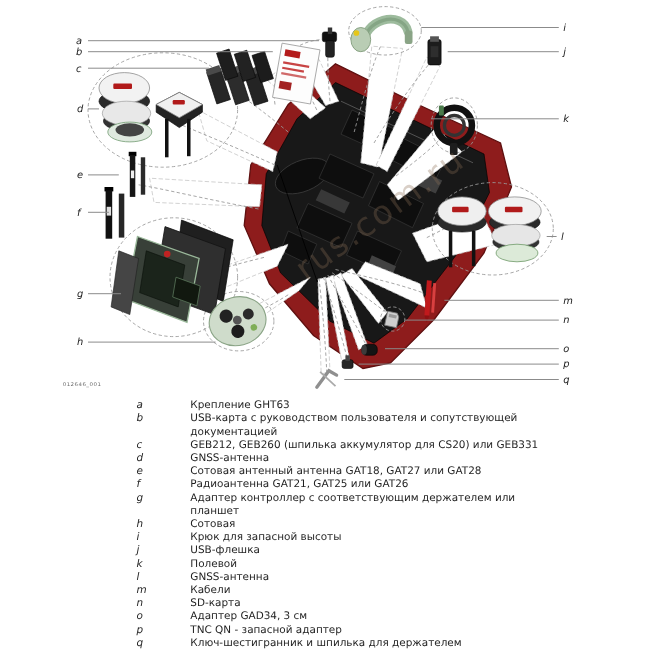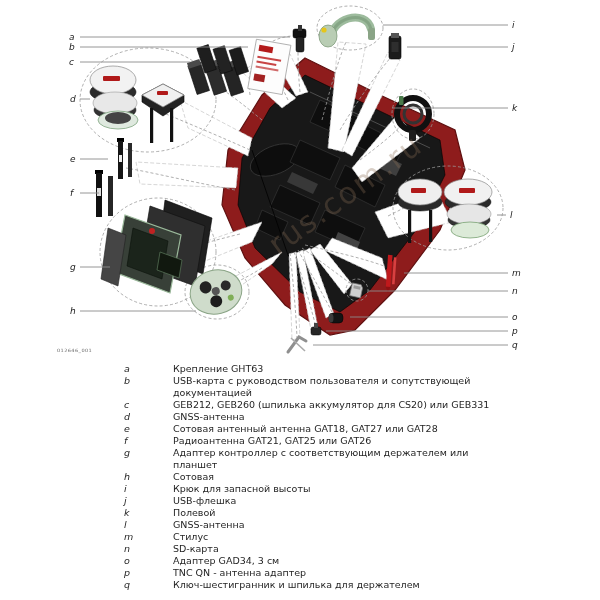--- a/index.html
+++ b/index.html
@@ -322,33 +322,33 @@
     <div class="legend-row">
       <span class="legend-key">k</span>
       <span class="legend-text">Полевой</span>
     </div>
     <div class="legend-row">
       <span class="legend-key">l</span>
       <span class="legend-text">GNSS-антенна</span>
     </div>
     <div class="legend-row">
       <span class="legend-key">m</span>
-      <span class="legend-text">Стилус</span>
+      <span class="legend-text">Кабели</span>
     </div>
     <div class="legend-row">
       <span class="legend-key">n</span>
       <span class="legend-text">SD-карта</span>
     </div>
     <div class="legend-row">
       <span class="legend-key">o</span>
       <span class="legend-text">Адаптер GAD34, 3 см</span>
     </div>
     <div class="legend-row">
       <span class="legend-key">p</span>
-      <span class="legend-text">TNC QN - антенна адаптер</span>
+      <span class="legend-text">TNC QN - запасной адаптер</span>
     </div>
     <div class="legend-row">
       <span class="legend-key">q</span>
       <span class="legend-text">Ключ-шестигранник и шпилька для держателем</span>
     </div>
   </div>
 
 </div>
 
 </body></html>

